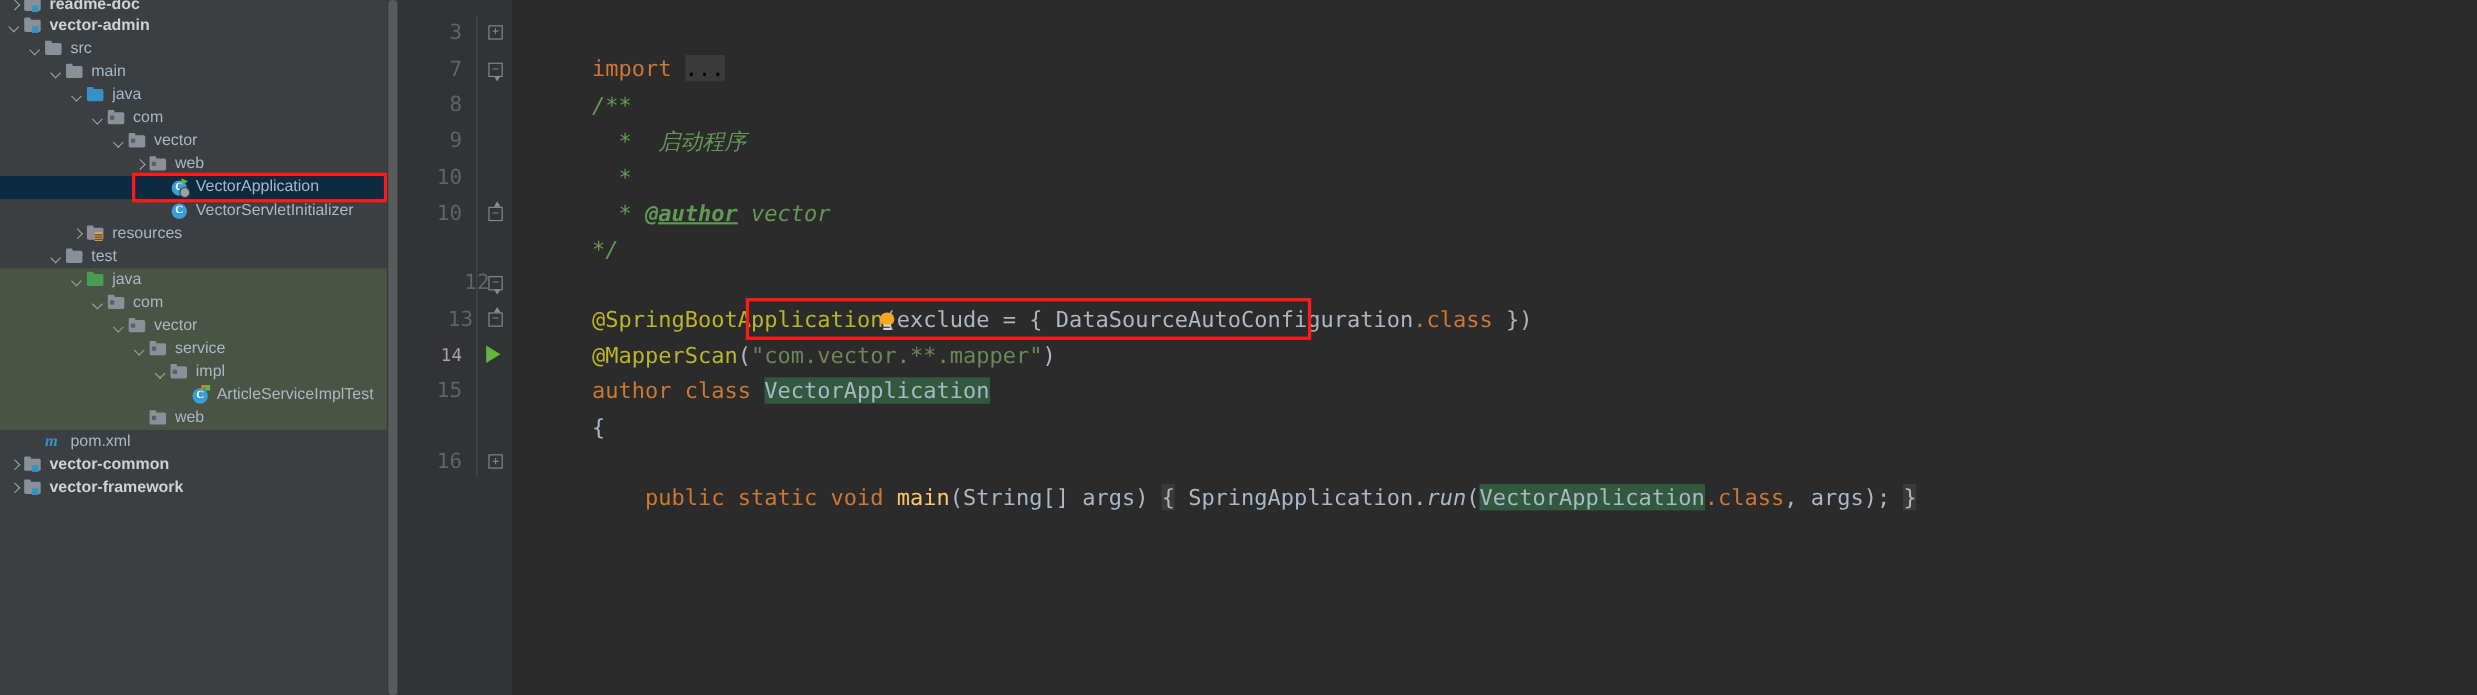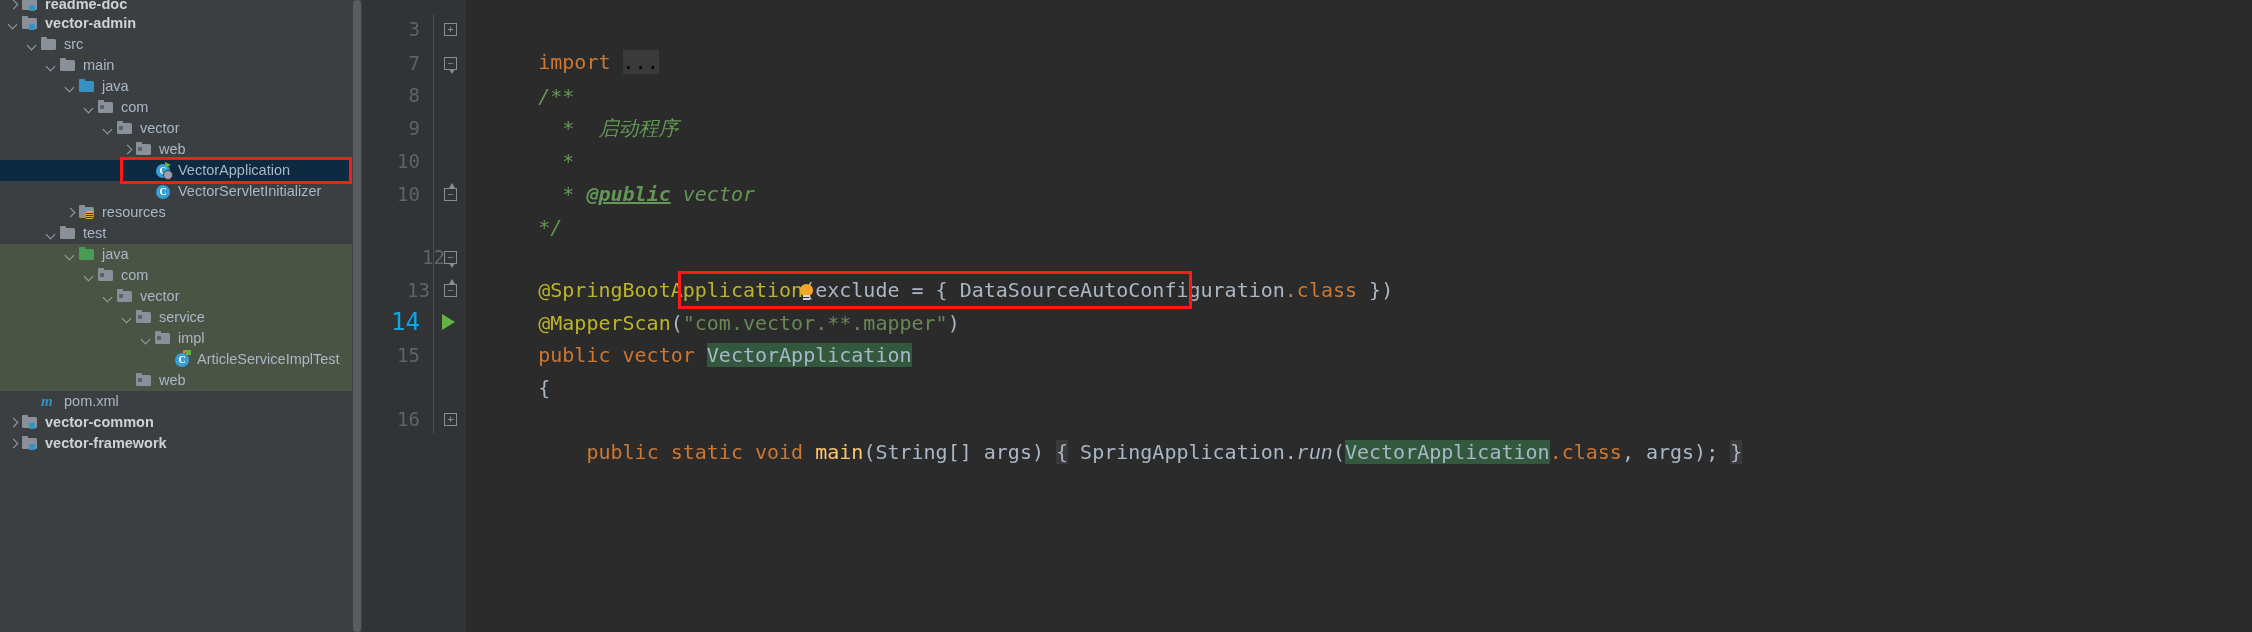--- a/index.html
+++ b/index.html
@@ -42,21 +42,21 @@
   .editor-wrap{flex:1;height:632px;background:#2b2b2b;position:relative;overflow:hidden;}
   .scroll-track{position:absolute;left:0;top:0;width:10px;height:632px;background:#3c3f41;}
   .scroll-thumb{position:absolute;left:1px;top:0;width:8px;height:632px;background:#595b5d;border-radius:4px;}
   .gutter{position:absolute;left:10px;top:0;width:72px;height:632px;background:#313335;}
   .fold-col{position:absolute;left:82px;top:0;width:32px;height:632px;background:#313335;}
   .code-area{position:absolute;left:114px;top:0;right:0;height:632px;background:#2b2b2b;}
   .indent-guide{position:absolute;left:0px;top:0;width:1px;height:430px;background:#4a4d4f;}
 
   .line{position:absolute;left:0;height:33px;line-height:33px;white-space:pre;font-family:"DejaVu Sans Mono",monospace;font-size:20px;text-align:right;}
   .lnum{position:absolute;width:72px;text-align:right;padding-right:14px;box-sizing:border-box;color:#606366;font-family:"DejaVu Sans Mono",monospace;font-size:19px;height:33px;line-height:33px;}
-  .lnum.cur{color:#0ea5e9;font-size:24px;}
+  .lnum.cur{color:#a3a3a3;font-size:16px;}
 
   .fm{position:absolute;left:92px;width:13px;height:13px;border:1px solid #8a8d8f;box-sizing:border-box;color:#8a8d8f;font-size:11px;line-height:11px;text-align:center;font-family:"DejaVu Sans Mono",monospace;}
   .ftip{position:absolute;left:92px;width:13px;height:13px;}
   .ftip .sq{position:absolute;left:0;top:0;width:13px;height:13px;border:1px solid #8a8d8f;box-sizing:border-box;color:#8a8d8f;font-size:11px;line-height:11px;text-align:center;}
   .ftip .pt{position:absolute;left:5px;top:12px;width:0;height:0;border-left:3px solid transparent;border-right:3px solid transparent;border-top:5px solid #8a8d8f;}
   .ftip.up .pt{border-top:none;border-bottom:5px solid #8a8d8f;top:-5px;}
 
   .play{position:absolute;left:90px;width:0;height:0;border-left:13px solid #62b543;border-top:8px solid transparent;border-bottom:8px solid transparent;}
   .bulb{position:absolute;width:13px;height:17px;}
   .bulb .b{position:absolute;left:0;top:0;width:13px;height:12px;border-radius:50% 50% 45% 45%;background:#f5a623;}
@@ -64,21 +64,21 @@
 
   
   .t-kw{color:#cc7832;}
   .t-com{color:#629755;font-style:italic;}
   .t-tag{color:#629755;font-style:italic;font-weight:bold;text-decoration:underline;}
   .t-ann{color:#bbb529;}
   .t-str{color:#6a8759;}
   .t-def{color:#a9b7c6;}
   .t-cls{color:#a9b7c6;}
   .t-mth{color:#ffc66d;}
-  .t-it{color:#a9b7c6;font-style:italic;font-family:Liberation Mono, monospace;}
+  .t-it{color:#a9b7c6;font-style:italic;}
   .hl-search{background:#32593d;}
   .hl-fold{background:#3a3a3a;}
 </style>
 </head>
 <body>
 
 <div class="app">
 
   <div class="sidebar">
 
@@ -337,21 +337,21 @@
       <span>  </span><span class="t-com">*</span><span>  </span><span class="t-com">启动程序</span>
     </div>
 
     <div class="lnum" style="left:10px;top:112px;">9</div>
     <div class="line" style="left:114px;top:112px;">
       <span>  </span><span class="t-com">*</span>
     </div>
 
     <div class="lnum" style="left:10px;top:145px;">10</div>
     <div class="line" style="left:114px;top:145px;">
-      <span>  </span><span class="t-com">*</span><span> </span><span class="t-tag">@public</span><span class="t-com"> </span><span class="t-com">vector</span>
+      <span>  </span><span class="t-com">*</span><span> </span><span class="t-tag">@author</span><span class="t-com"> </span><span class="t-com">vector</span>
     </div>
 
     <div class="lnum" style="left:10px;top:178px;">10</div>
     <div class="ftip up" style="top:188px;">
         <span class="sq">−</span>
         <span class="pt"></span>
       </div>
     <div class="line" style="left:114px;top:178px;">
       <span class="t-com">*/</span>
     </div>
@@ -374,21 +374,21 @@
         <span class="b"></span>
         <span class="s"></span>
       </div>
     <div class="line" style="left:114px;top:274px;">
       <span class="t-ann">@MapperScan</span><span class="t-def">(</span><span class="t-str">"com.vector.**.mapper"</span><span class="t-def">)</span>
     </div>
 
     <div class="lnum cur" style="left:10px;top:306px;">14</div>
     <div class="play" style="top:314px;"></div>
     <div class="line" style="left:114px;top:306px;">
-      <span class="t-kw">public vector </span><span class="t-cls hl-search">VectorApplication</span>
+      <span class="t-kw">author class </span><span class="t-cls hl-search">VectorApplication</span>
     </div>
 
     <div class="lnum" style="left:10px;top:339px;">15</div>
     <div class="line" style="left:114px;top:339px;">
       <span class="t-def">{</span>
     </div>
 
     <div class="lnum" style="left:10px;top:403px;">16</div>
     <div class="fm" style="top:413px;">+</div>
     <div class="line" style="left:114px;top:403px;">

